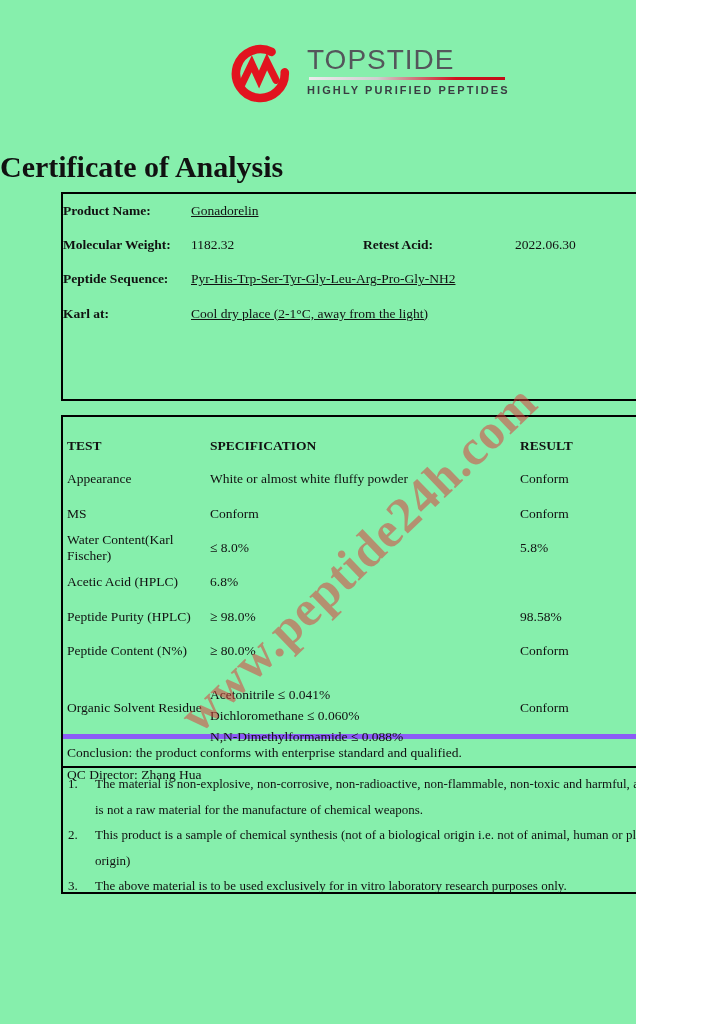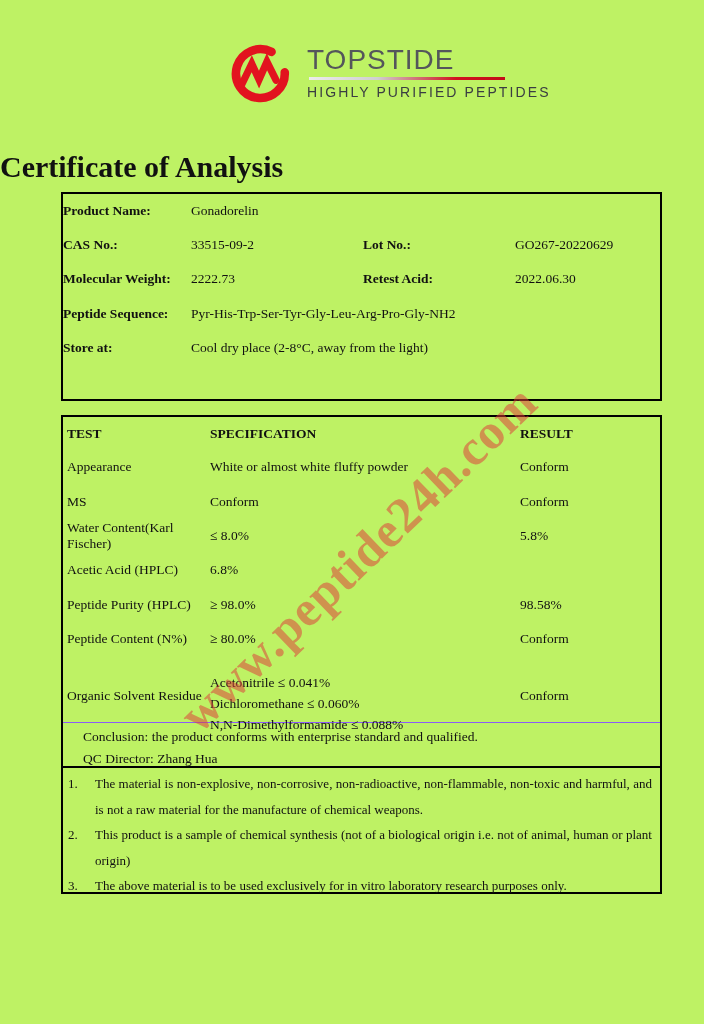--- a/index.html
+++ b/index.html
@@ -1,50 +1,50 @@
 <!DOCTYPE html>
 <html><head>
 <meta charset="utf-8">
 <style>
   html,body { margin:0; padding:0; }
   .page {
-    position:relative; width:704px; height:1024px;
-    background:#bef264; overflow:hidden;
+    position:relative; width:636px; height:1024px;
+    background:#86efac; overflow:hidden;
     font-family:"Liberation Serif","DejaVu Serif",serif;
     color:#111;
   }
   
   .logo { position:absolute; top:42px; left:228px; display:flex; align-items:flex-start; }
   .logo-icon { width:66px; height:62px; }
   .logo-text { margin-left:13px; padding-top:4px; font-family:"Liberation Sans","DejaVu Sans",sans-serif; }
   .brand { font-size:28px; line-height:28px; color:#54565b; letter-spacing:1px; font-weight:400; }
   .brand-line { height:3px; width:196px; margin:3px 0 4px 2px;
     background:linear-gradient(to right,#ececec 0%,#cfcfcf 35%,#d11220 75%,#c20d18 100%); }
-  .tagline { font-size:14px; font-weight:normal; letter-spacing:2.1px; color:#3a3d42; white-space:nowrap; }
+  .tagline { font-size:11px; font-weight:bold; letter-spacing:2.1px; color:#3a3d42; white-space:nowrap; }
   
   .doc-title { position:absolute; top:150px; left:0; width:724px; text-align:left;
     font-size:30px; font-weight:bold; }
   
   .box { position:absolute; left:61px; width:601px; border:2px solid #000; box-sizing:border-box; background:transparent; }
   .box-info { top:192px; height:209px; }
   .box-test { top:415px; height:353px; }
   .box-notes { top:766px; height:128px; }
   
   .info-row { display:grid; grid-template-columns:128px 172px 152px 1fr; align-items:center;
     height:34.2px; padding-left:0; font-size:13.5px; }
   .info-label { font-weight:bold; }
-  .span-rest { grid-column:2 / -1; }
+  .span-rest { grid-column:2 / -1;text-decoration:underline; }
   
   .test-row { display:grid; grid-template-columns:143px 310px 1fr; align-items:center;
     height:34.4px; padding-left:4px; font-size:13.5px; }
-  .test-head { height:33px; font-weight:bold; }
+  .test-head { height:33px; font-weight:bold;margin-top:12px; }
   .test-row-tall { height:66px; }
   .test-name { font-weight:normal; }
   .spec-lines { line-height:21px;margin-top:16px; }
-  .conclusion-sect { border-top:1px solid #8b5cf6; padding:3px 0 2px 20px; font-size:13.5px; line-height:22px; }
+  .conclusion-sect { border-top:5px solid #8b5cf6; padding:3px 0 2px 4px; font-size:13.5px; line-height:22px; }
   
   .box-notes { padding:3px 0 2px 0; }
   .note { display:grid; grid-template-columns:27px 1fr; padding-left:5px; padding-right:8px;
     font-size:13px; line-height:25.5px; }
   .note-text { text-align:justify; }
   
   .watermark { position:absolute; top:558px; left:358px; transform:translate(-50%,-50%) rotate(-44deg);
     font-family:"Liberation Serif","DejaVu Serif",serif; font-weight:bold; font-size:50px;
     letter-spacing:1px; white-space:nowrap; color:rgba(223,57,57,0.52); pointer-events:none; z-index:5; }
   sub { font-size:9px; line-height:0; }
@@ -69,38 +69,32 @@
   </div>
 
   <div class="doc-title">Certificate of Analysis</div>
 
   <div class="box box-info">
     <div class="info-row">
       <span class="info-label">Product Name:</span>
       <span class="span-rest">Gonadorelin</span>
     </div>
     <div class="info-row">
-      <span class="info-label">CAS No.:</span>
-      <span>33515-09-2</span>
-      <span class="info-label">Lot No.:</span>
-      <span>GO267-20220629</span>
-    </div>
-    <div class="info-row">
       <span class="info-label">Molecular Weight:</span>
-      <span>2222.73</span>
+      <span>1182.32</span>
       <span class="info-label">Retest Acid:</span>
       <span>2022.06.30</span>
     </div>
     <div class="info-row">
       <span class="info-label">Peptide Sequence:</span>
       <span class="span-rest">Pyr-His-Trp-Ser-Tyr-Gly-Leu-Arg-Pro-Gly-NH2</span>
     </div>
     <div class="info-row">
-      <span class="info-label">Store at:</span>
-      <span class="span-rest">Cool dry place (2-8°C, away from the light)</span>
+      <span class="info-label">Karl at:</span>
+      <span class="span-rest">Cool dry place (2-1°C, away from the light)</span>
     </div>
   </div>
 
   <div class="box box-test">
     <div class="test-row test-head">
       <span>TEST</span>
       <span>SPECIFICATION</span>
       <span>RESULT</span>
     </div>
     <div class="test-row">

